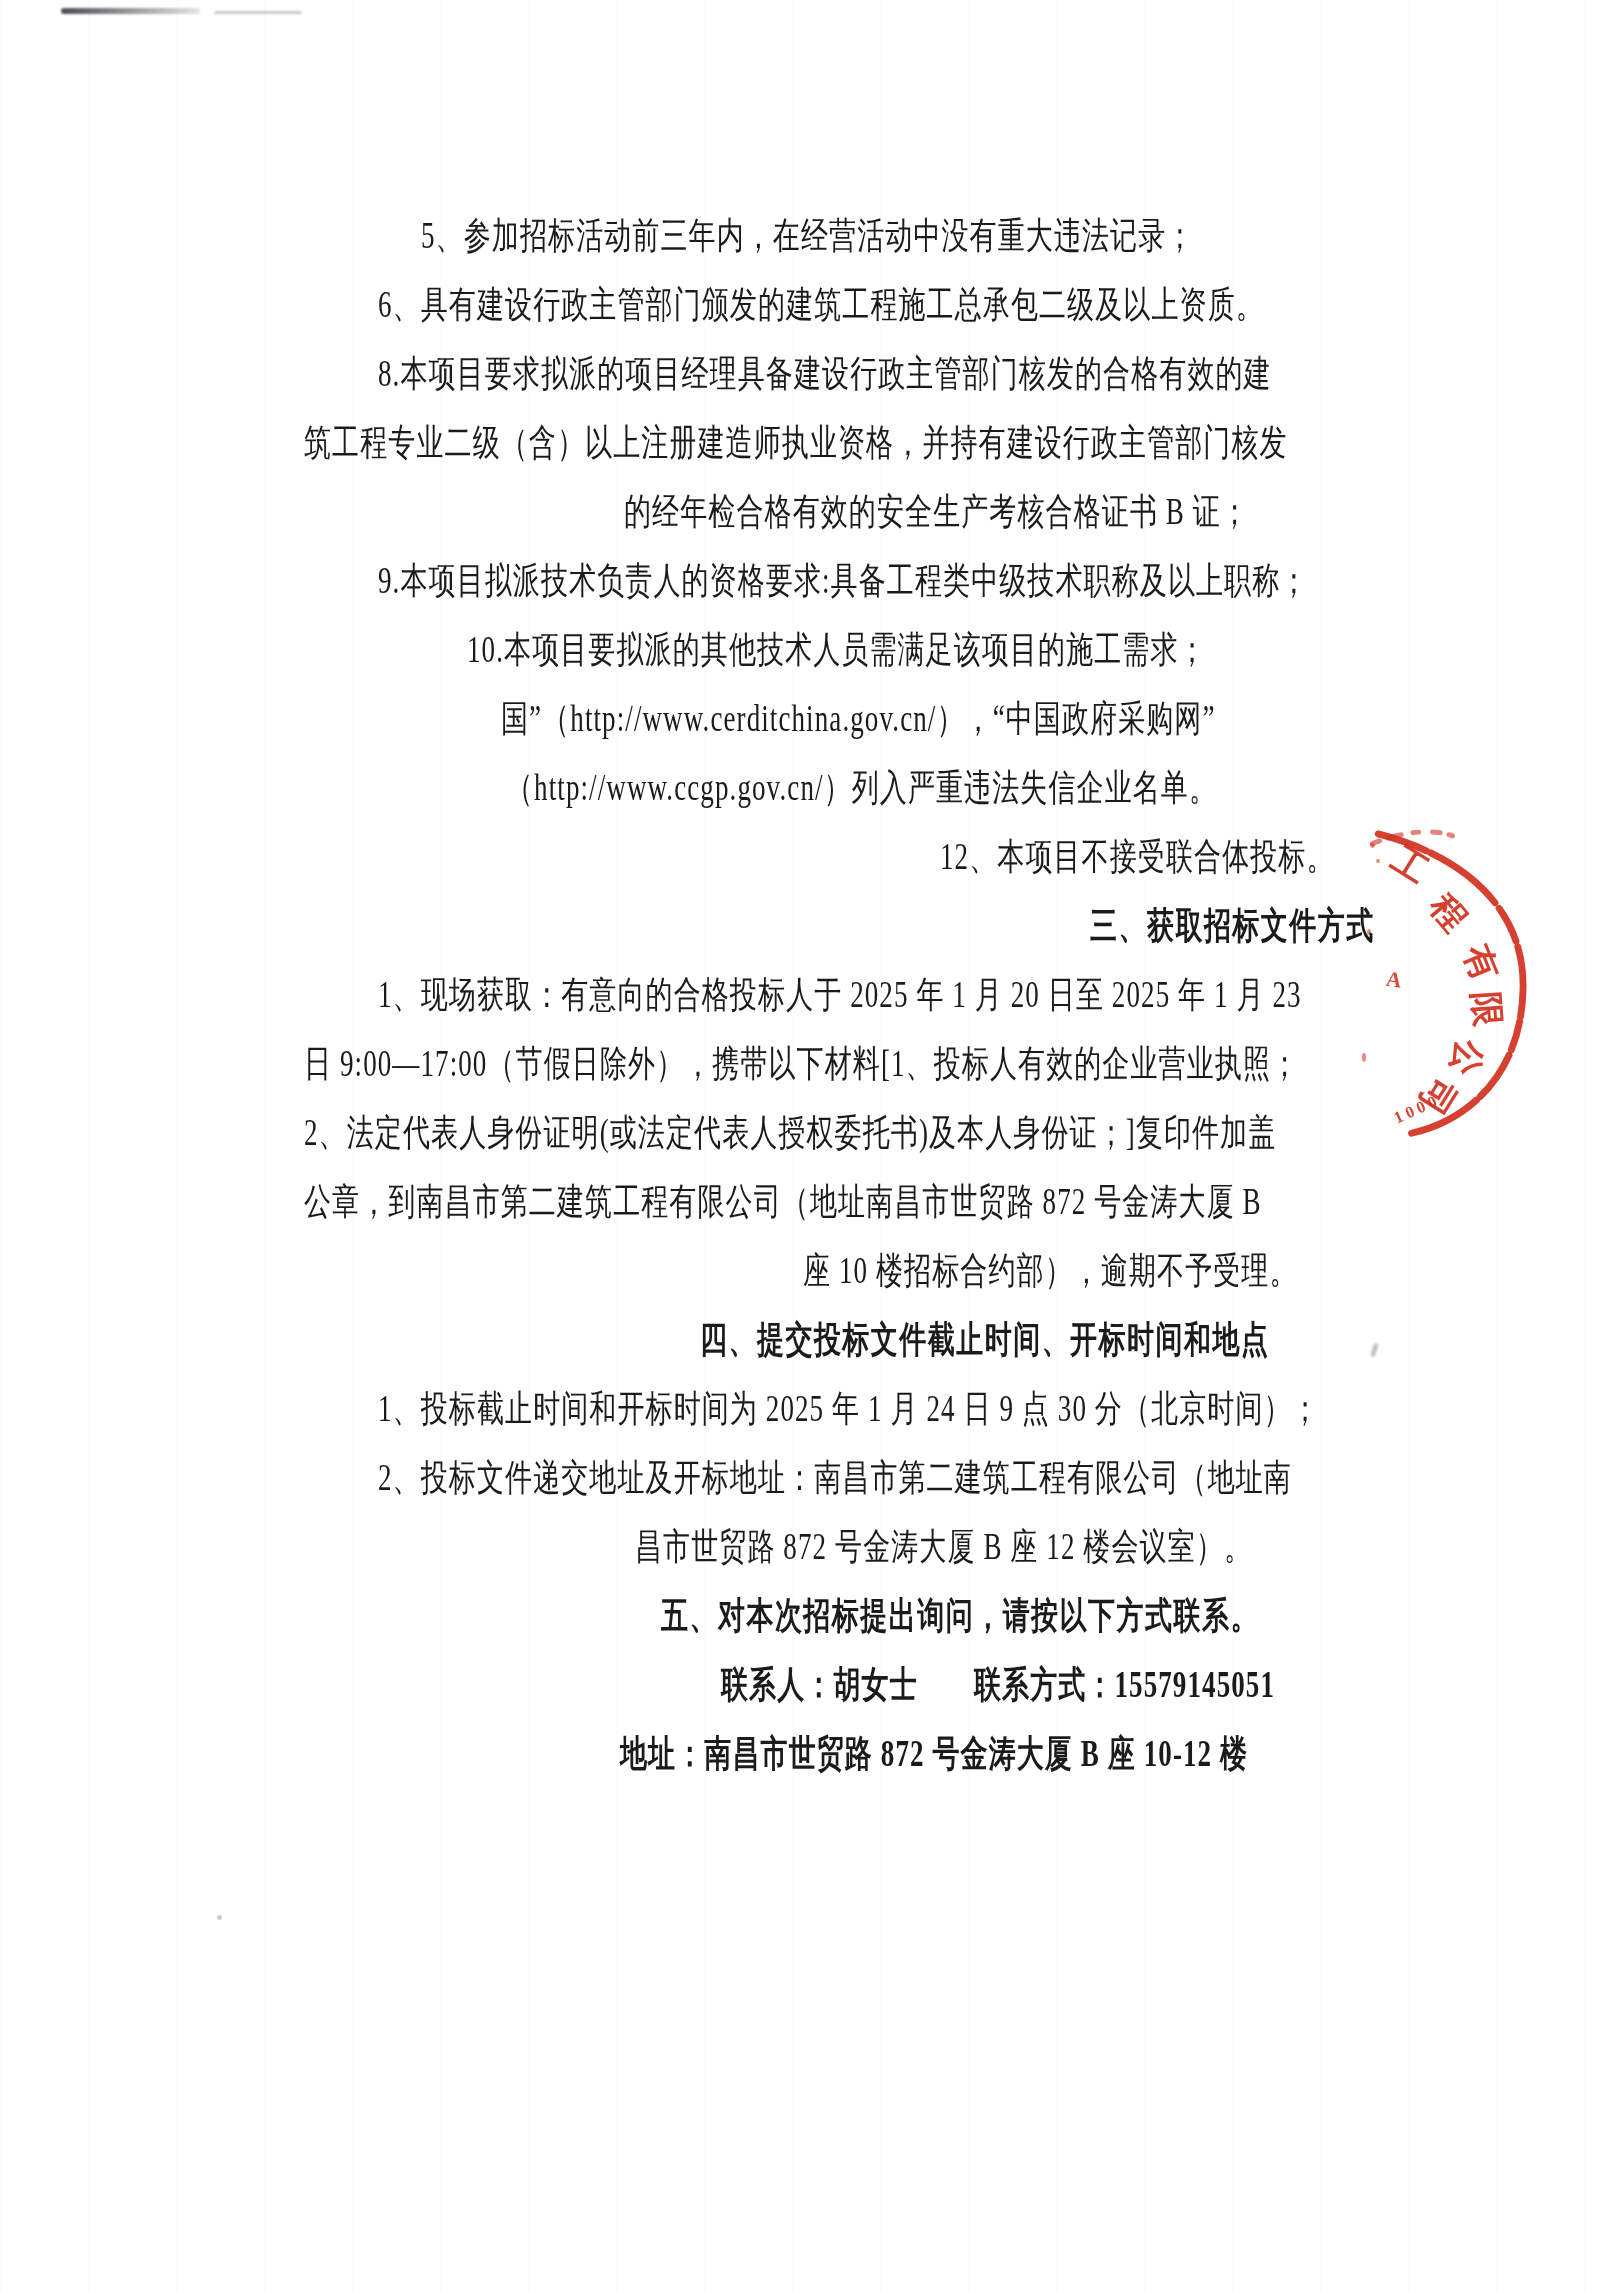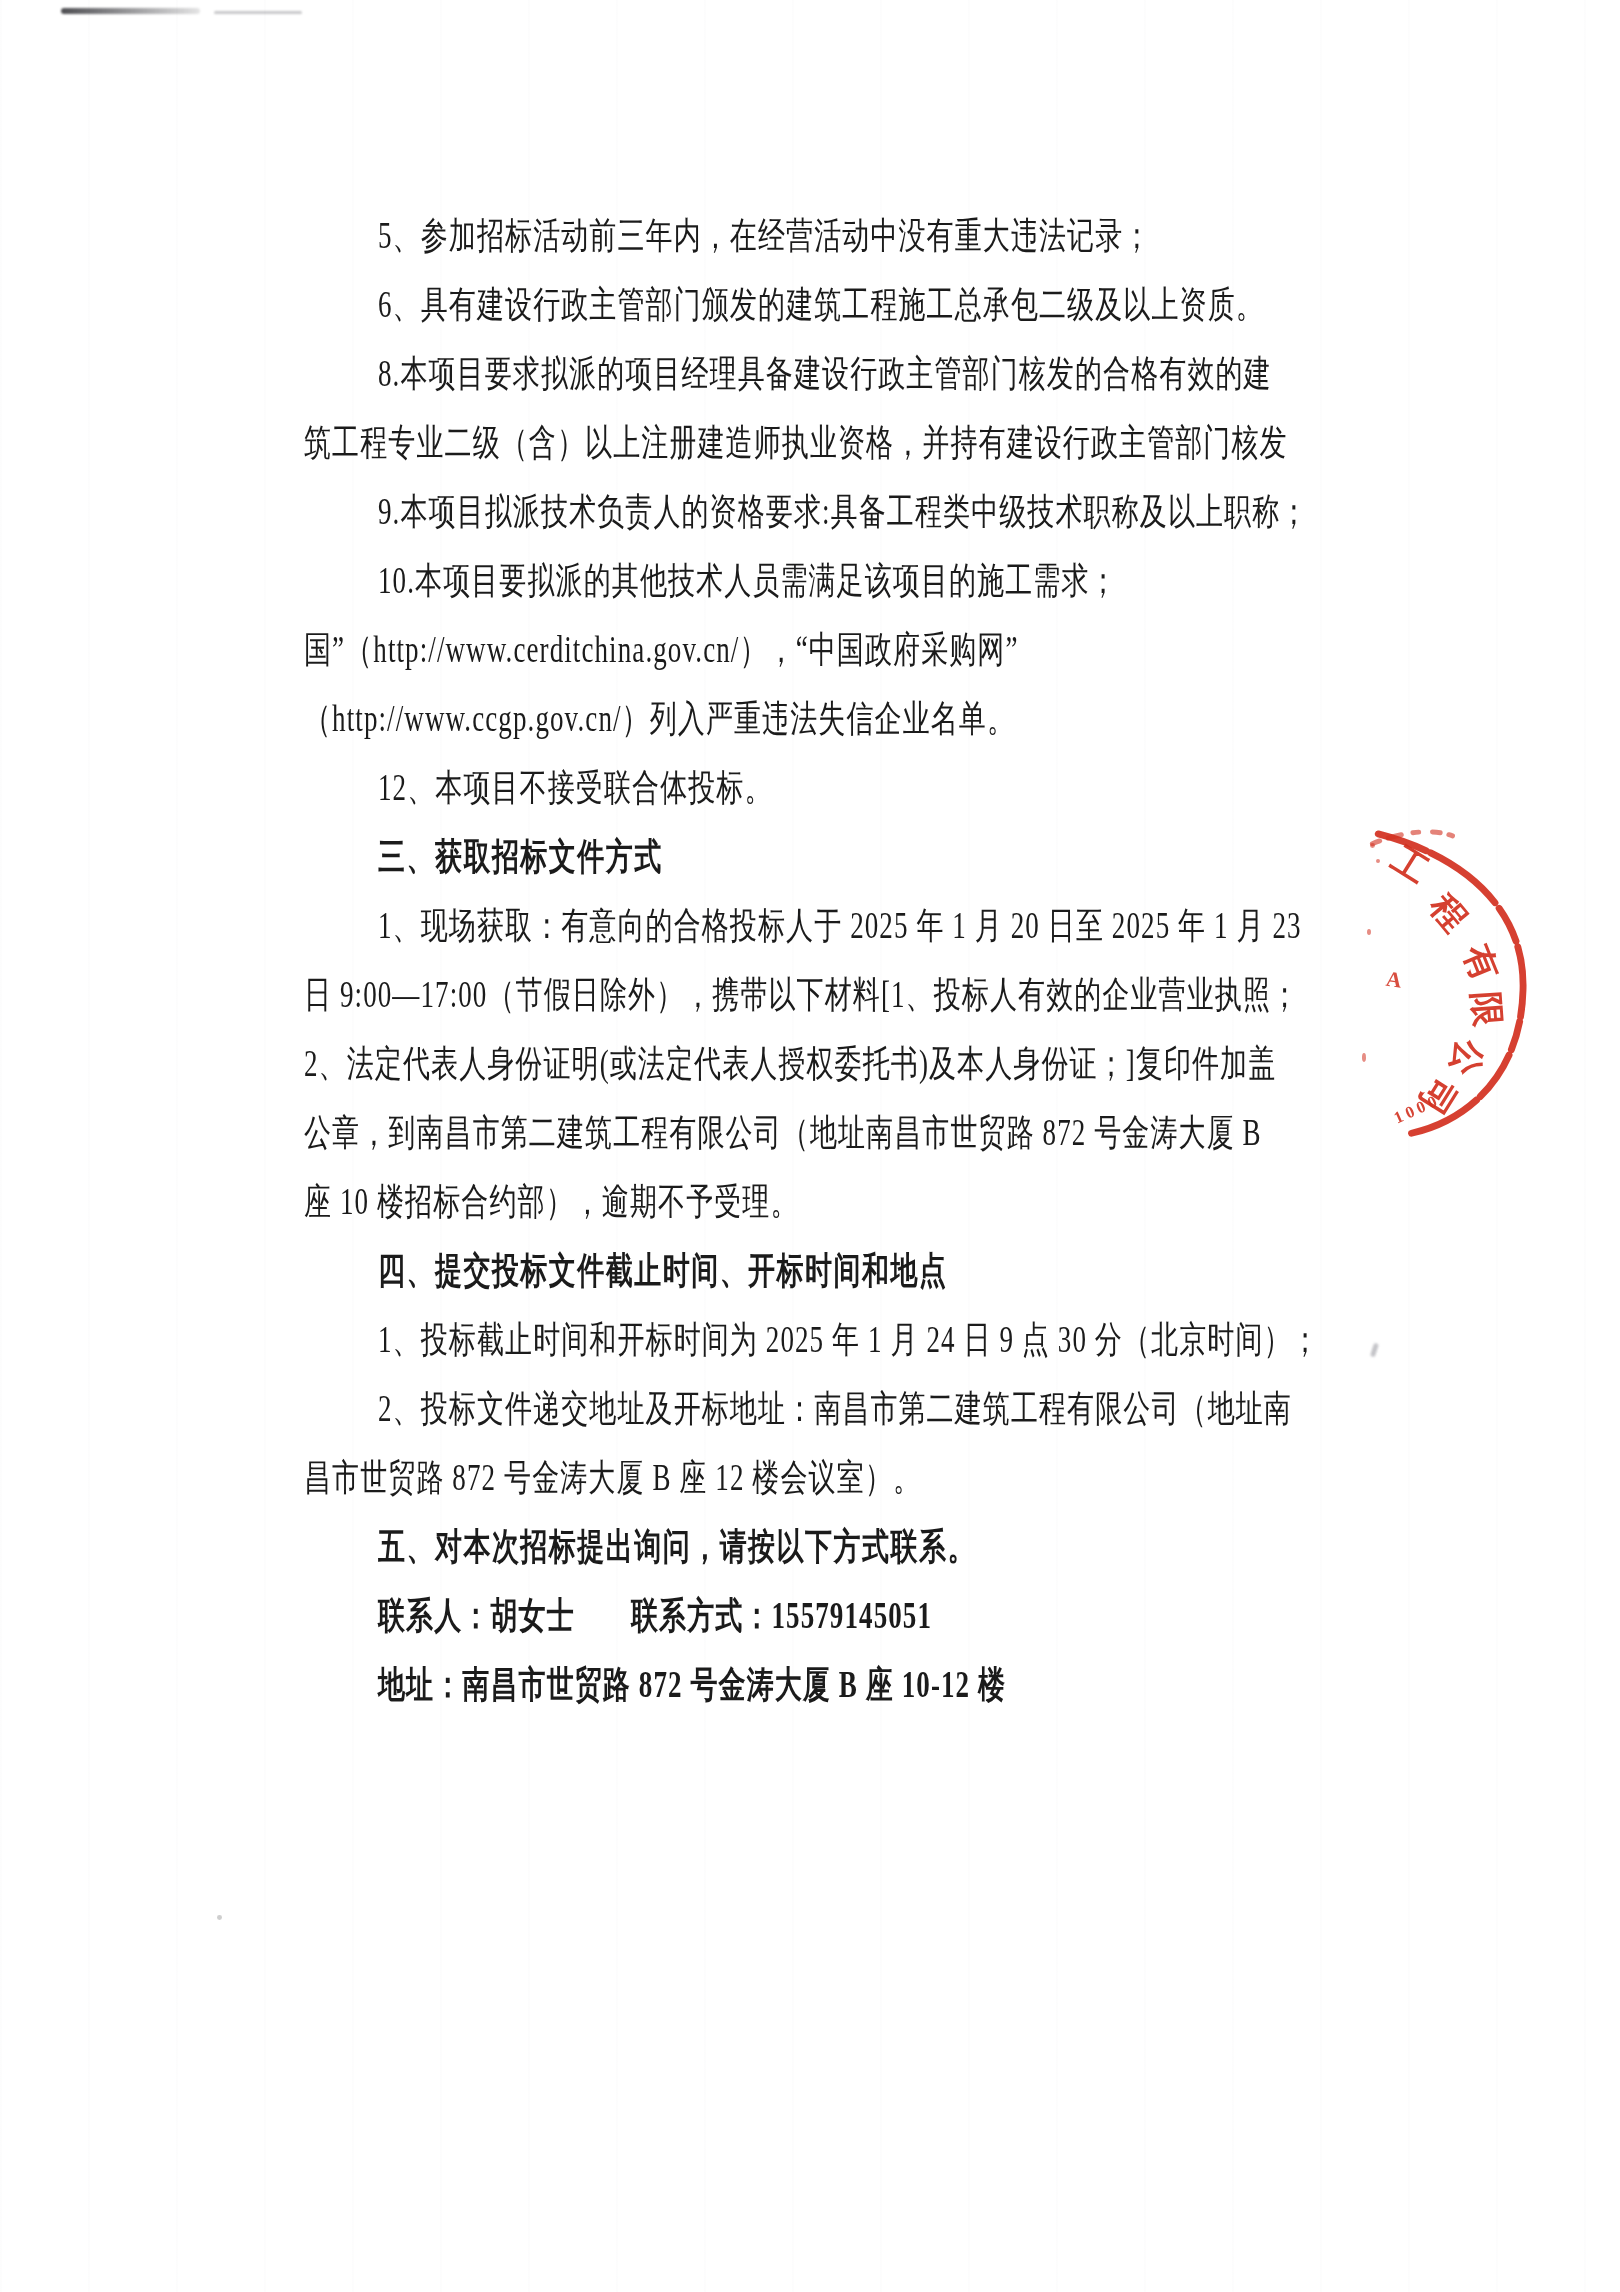--- a/index.html
+++ b/index.html
@@ -6,20 +6,21 @@
   #page {
     position:relative;
     width:1620px; height:2293px;
     background:#ffffff;
     overflow:hidden;
     font-family:"Liberation Serif","DejaVu Serif",serif;
     
     background-image:repeating-linear-gradient(90deg,
       rgba(110,110,125,0.016) 0px, rgba(110,110,125,0.016) 2px,
       transparent 2px, transparent 88px);
+    text-align:right;
   }
   #doc-body {
     position:absolute; left:304px; top:201px; width:1176px;
   }
   .line {
     height:69px; line-height:69px;
     font-size:37px; color:#1b1b1b;
     white-space:nowrap;
   }
   .line .t {
@@ -73,20 +74,21 @@
   <div class="red-speck" style="left:1370px;top:843px;width:4.9px;height:4.9px;"></div>
   <div class="red-speck" style="left:1376px;top:859px;width:3.9px;height:3.9px;"></div>
   <div class="red-speck" style="left:1367px;top:929px;width:3.9px;height:5.9px;"></div>
   <div class="red-speck" style="left:1362px;top:1053px;width:3.9px;height:8.8px;"></div>
 
   <div id="doc-body">
       <div class="line indent"><span class="t">5、参加招标活动前三年内，在经营活动中没有重大违法记录；</span></div>
       <div class="line indent"><span class="t">6、具有建设行政主管部门颁发的建筑工程施工总承包二级及以上资质。</span></div>
       <div class="line indent"><span class="t">8.本项目要求拟派的项目经理具备建设行政主管部门核发的合格有效的建</span></div>
       <div class="line"><span class="t">筑工程专业二级（含）以上注册建造师执业资格，并持有建设行政主管部门核发</span></div>
+      <div class="line"><span class="t">的经年检合格有效的安全生产考核合格证书 B 证；</span></div>
       <div class="line indent"><span class="t">9.本项目拟派技术负责人的资格要求:具备工程类中级技术职称及以上职称；</span></div>
       <div class="line indent"><span class="t">10.本项目要拟派的其他技术人员需满足该项目的施工需求；</span></div>
       <div class="line"><span class="t">国”（http://www.cerditchina.gov.cn/），“中国政府采购网”</span></div>
       <div class="line"><span class="t">（http://www.ccgp.gov.cn/）列入严重违法失信企业名单。</span></div>
       <div class="line indent"><span class="t">12、本项目不接受联合体投标。</span></div>
       <div class="line indent heading bold"><span class="t">三、获取招标文件方式</span></div>
       <div class="line indent"><span class="t">1、现场获取：有意向的合格投标人于 2025 年 1 月 20 日至 2025 年 1 月 23</span></div>
       <div class="line"><span class="t">日 9:00—17:00（节假日除外），携带以下材料[1、投标人有效的企业营业执照；</span></div>
       <div class="line"><span class="t">2、法定代表人身份证明(或法定代表人授权委托书)及本人身份证；]复印件加盖</span></div>
       <div class="line"><span class="t">公章，到南昌市第二建筑工程有限公司（地址南昌市世贸路 872 号金涛大厦 B</span></div>

